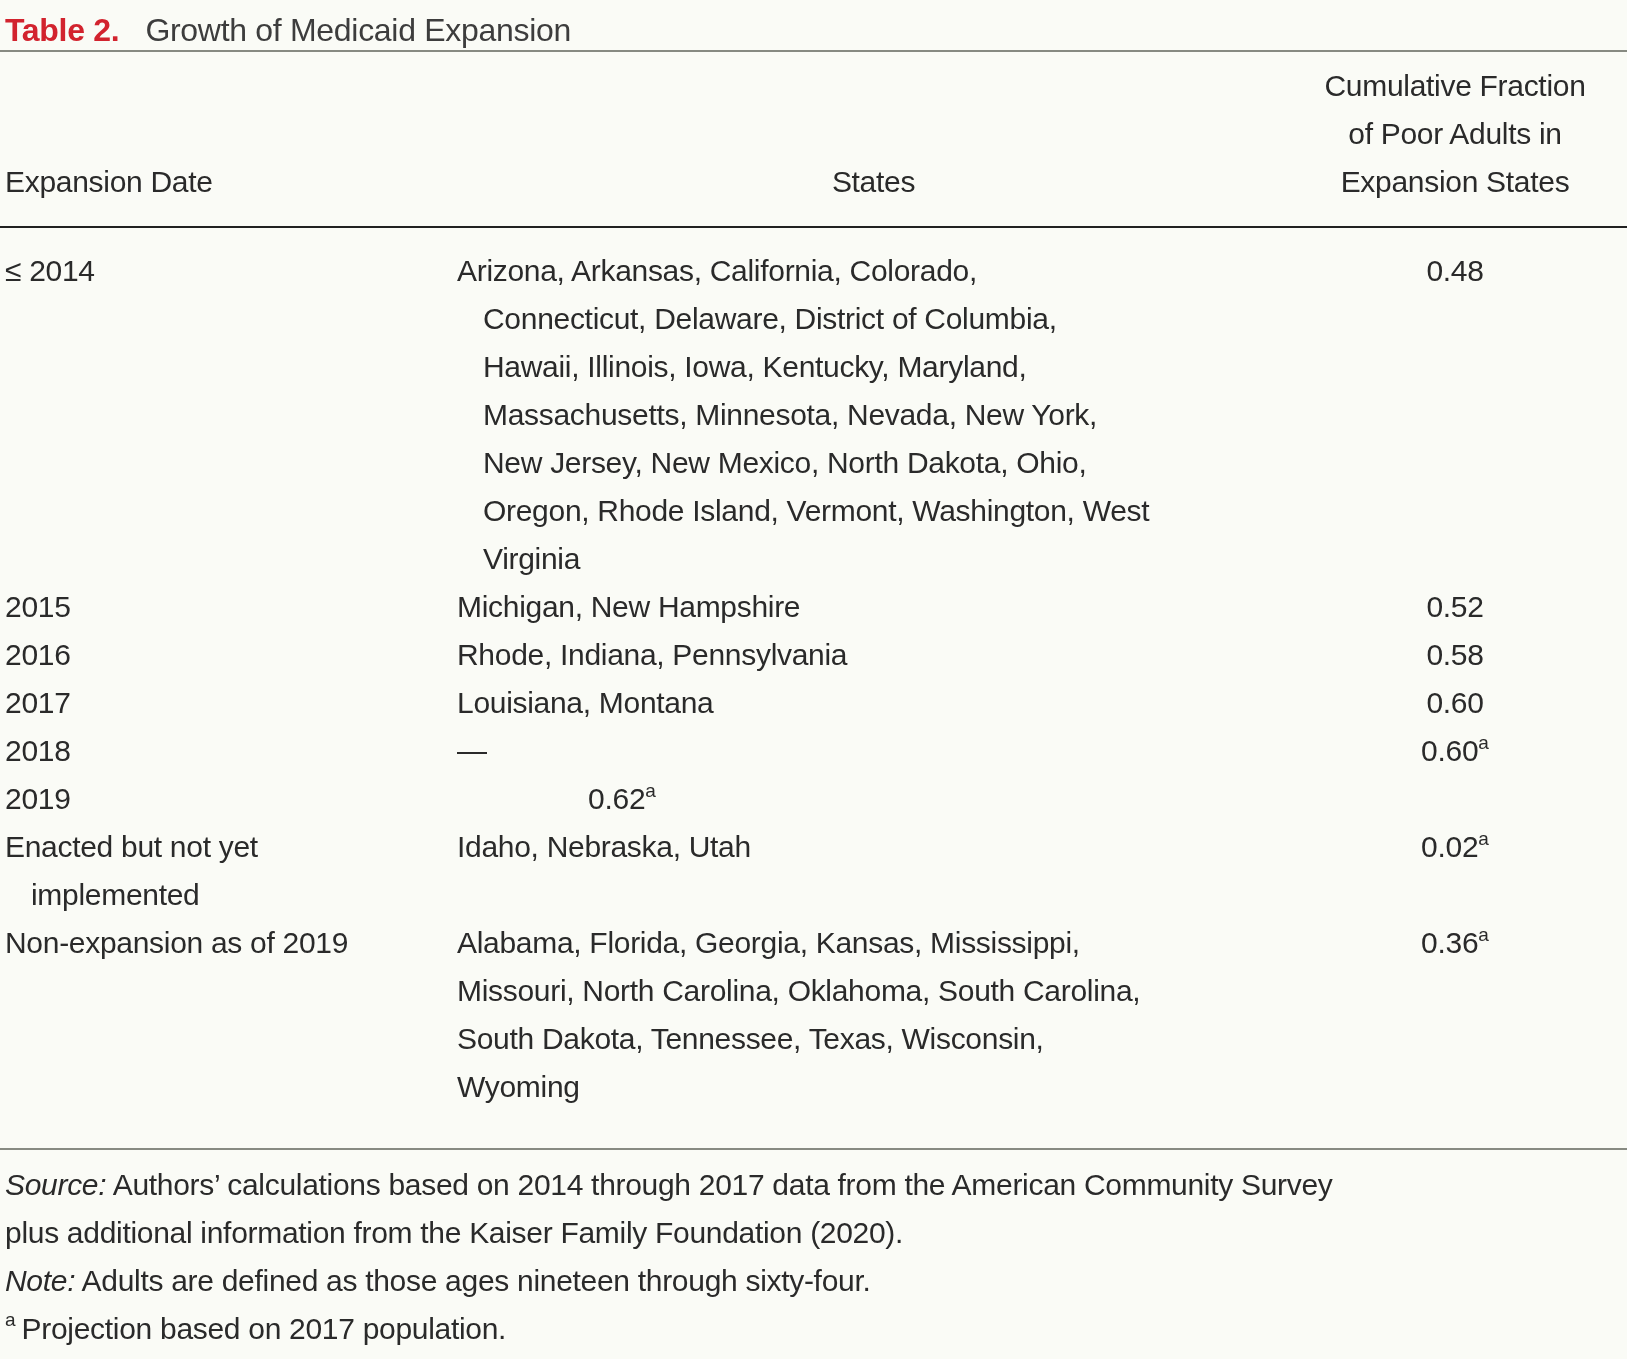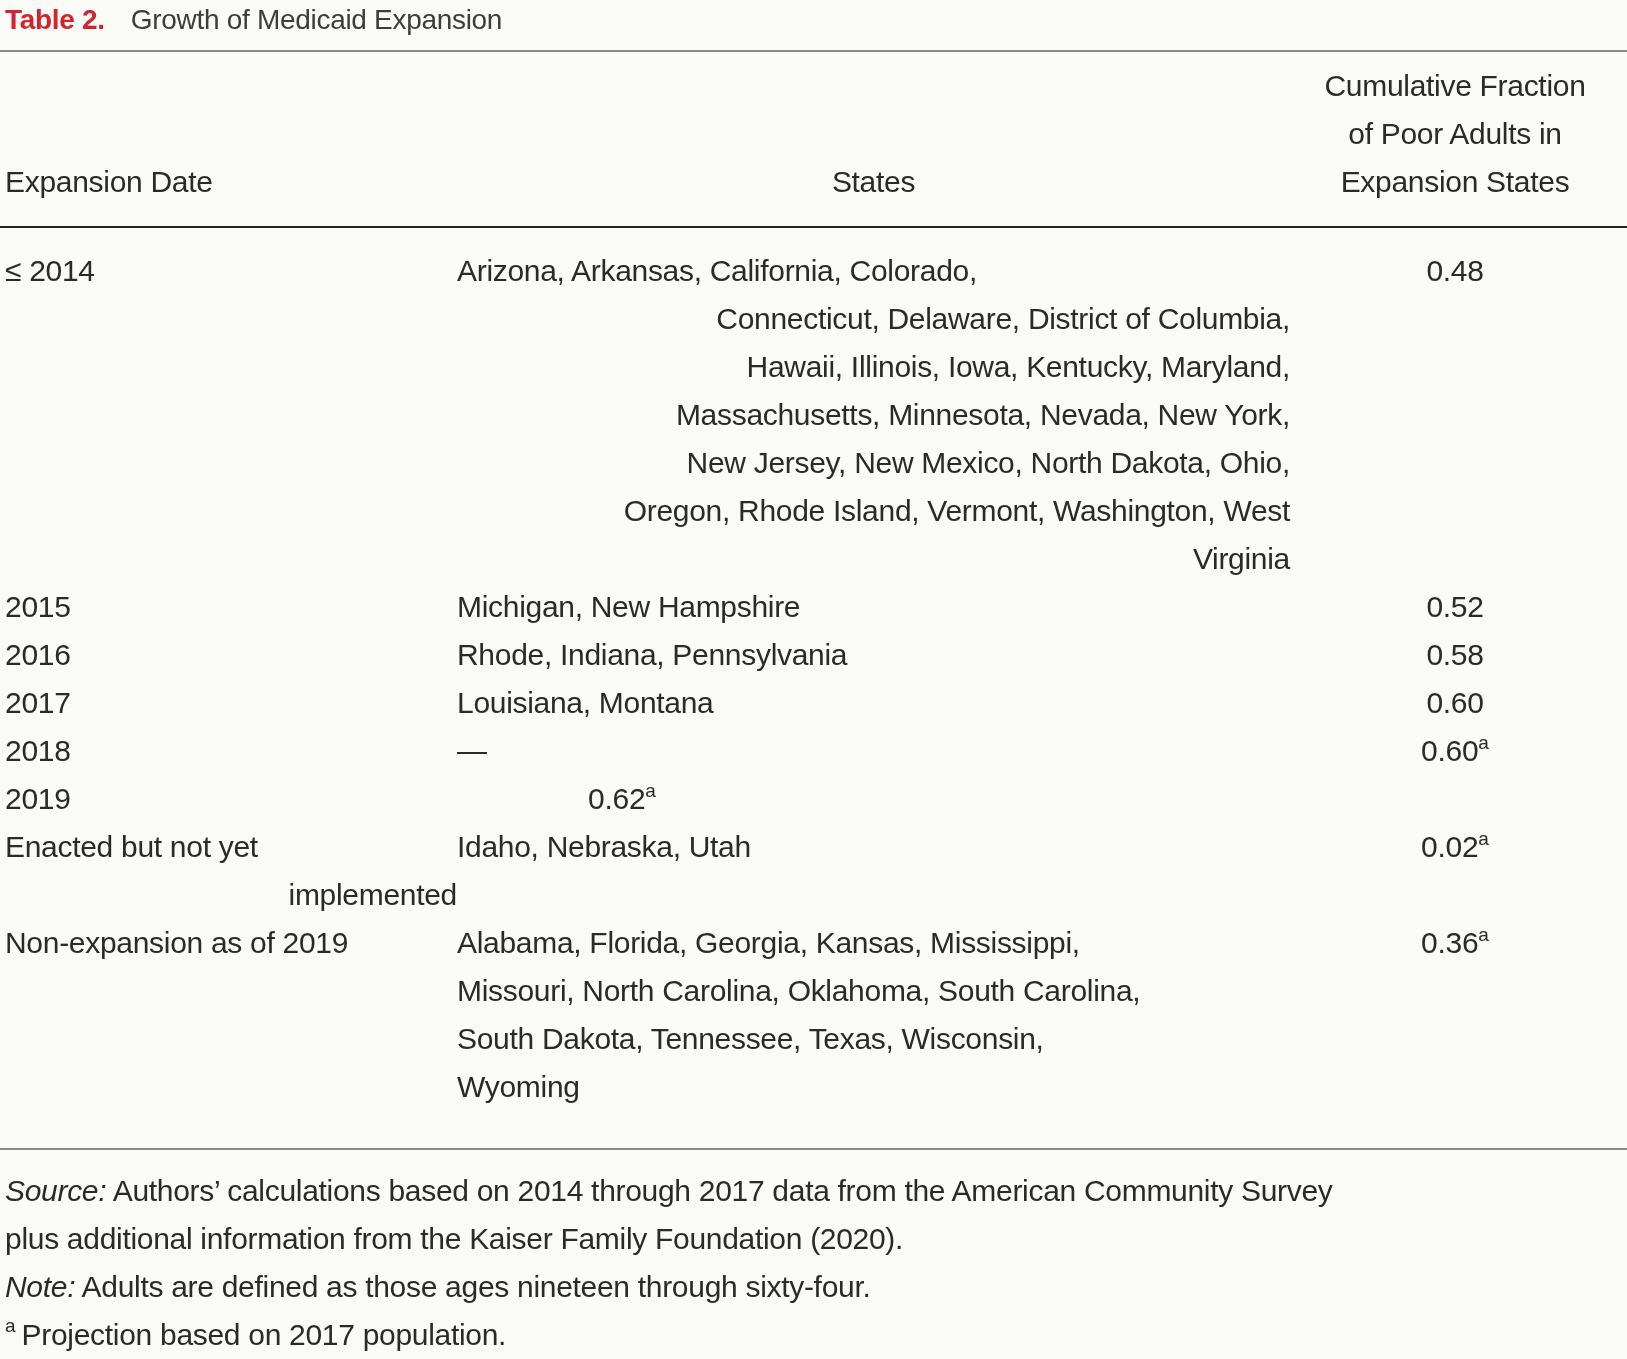--- a/index.html
+++ b/index.html
@@ -14,23 +14,23 @@
     font-size: 30px;
     letter-spacing: -0.3px;
     overflow: hidden;
     box-sizing: border-box;
     padding: 0 0 0 0;
   }
   .title {
     height: 50px;
     padding-left: 5px;
     display: flex;
-    align-items: flex-start;
+    align-items: flex-end;
     line-height: 40px;
-    font-size: 28px;
+    font-size: 32px;
     white-space: nowrap;
   }
   .title .label { color: #d2232e; font-weight: bold; }
   .title .text  { color: #3d3d3d; margin-left: 26px; }
 
   .rule { height: 2px; width: 1627px; }
   .rule.gray { background: #878a82; }
   .rule.dark { background: #212121; }
 
   .thead {
@@ -42,25 +42,25 @@
   .cell { box-sizing: border-box; }
   .c1 { width: 457px; padding-left: 5px; flex: 0 0 auto; }
   .c2 { width: 833px; flex: 0 0 auto; overflow: visible; }
   .c3 { width: 330px; flex: 0 0 auto; text-align: center; }
   .thead .c2 { text-align: center; }
   .thead .c3 div { white-space: nowrap; }
 
   .tbody { padding: 19px 0 0 0; }
   .trow { display: flex; align-items: flex-start; line-height: 48px; }
   .line { white-space: nowrap; }
-  .line.hang { padding-left: 26px; text-align: right; }
+  .line.hang { padding-left: 26px; }
 
   .tfoot-rule { margin-top: 37px; }
 
-  .footer { padding: 17px 0 0 5px; line-height: 48px; }
+  .footer { padding: 11px 0 0 5px; line-height: 48px; }
   .footer .fline { white-space: nowrap; }
   .it { font-style: italic; }
   sup.mark {
     font-size: 19px;
     letter-spacing: 0;
     line-height: 0;
     position: relative;
     top: -1px;
     vertical-align: super;
   }

